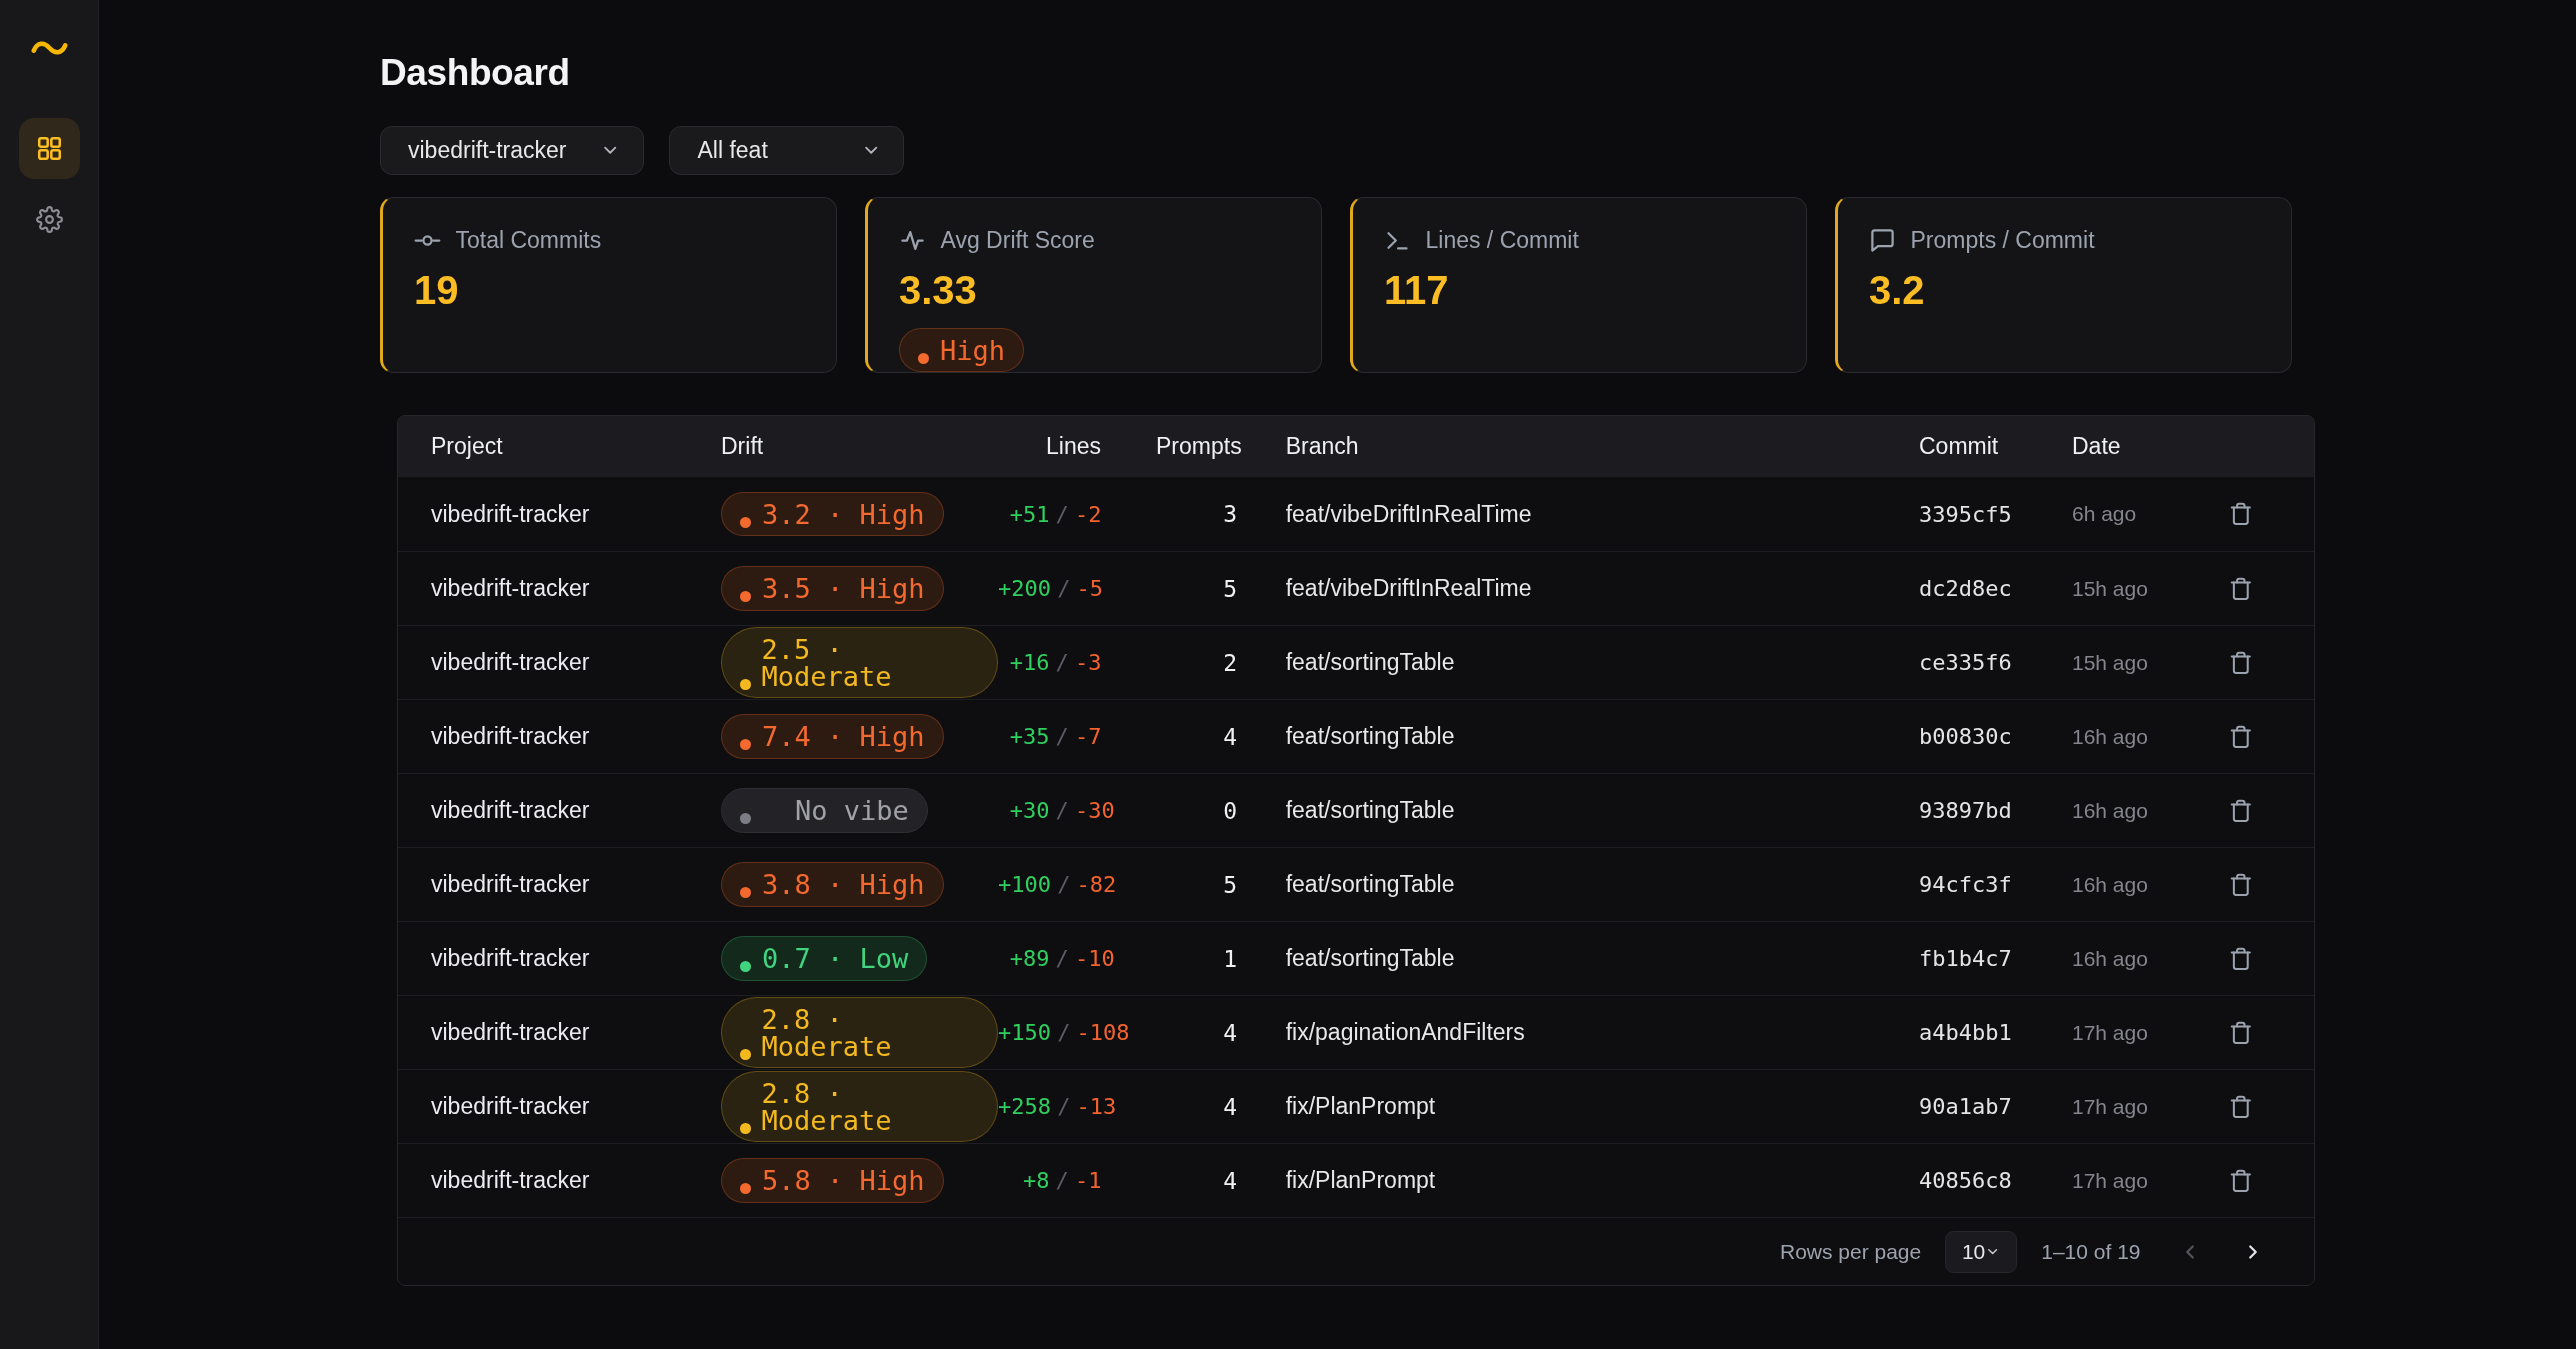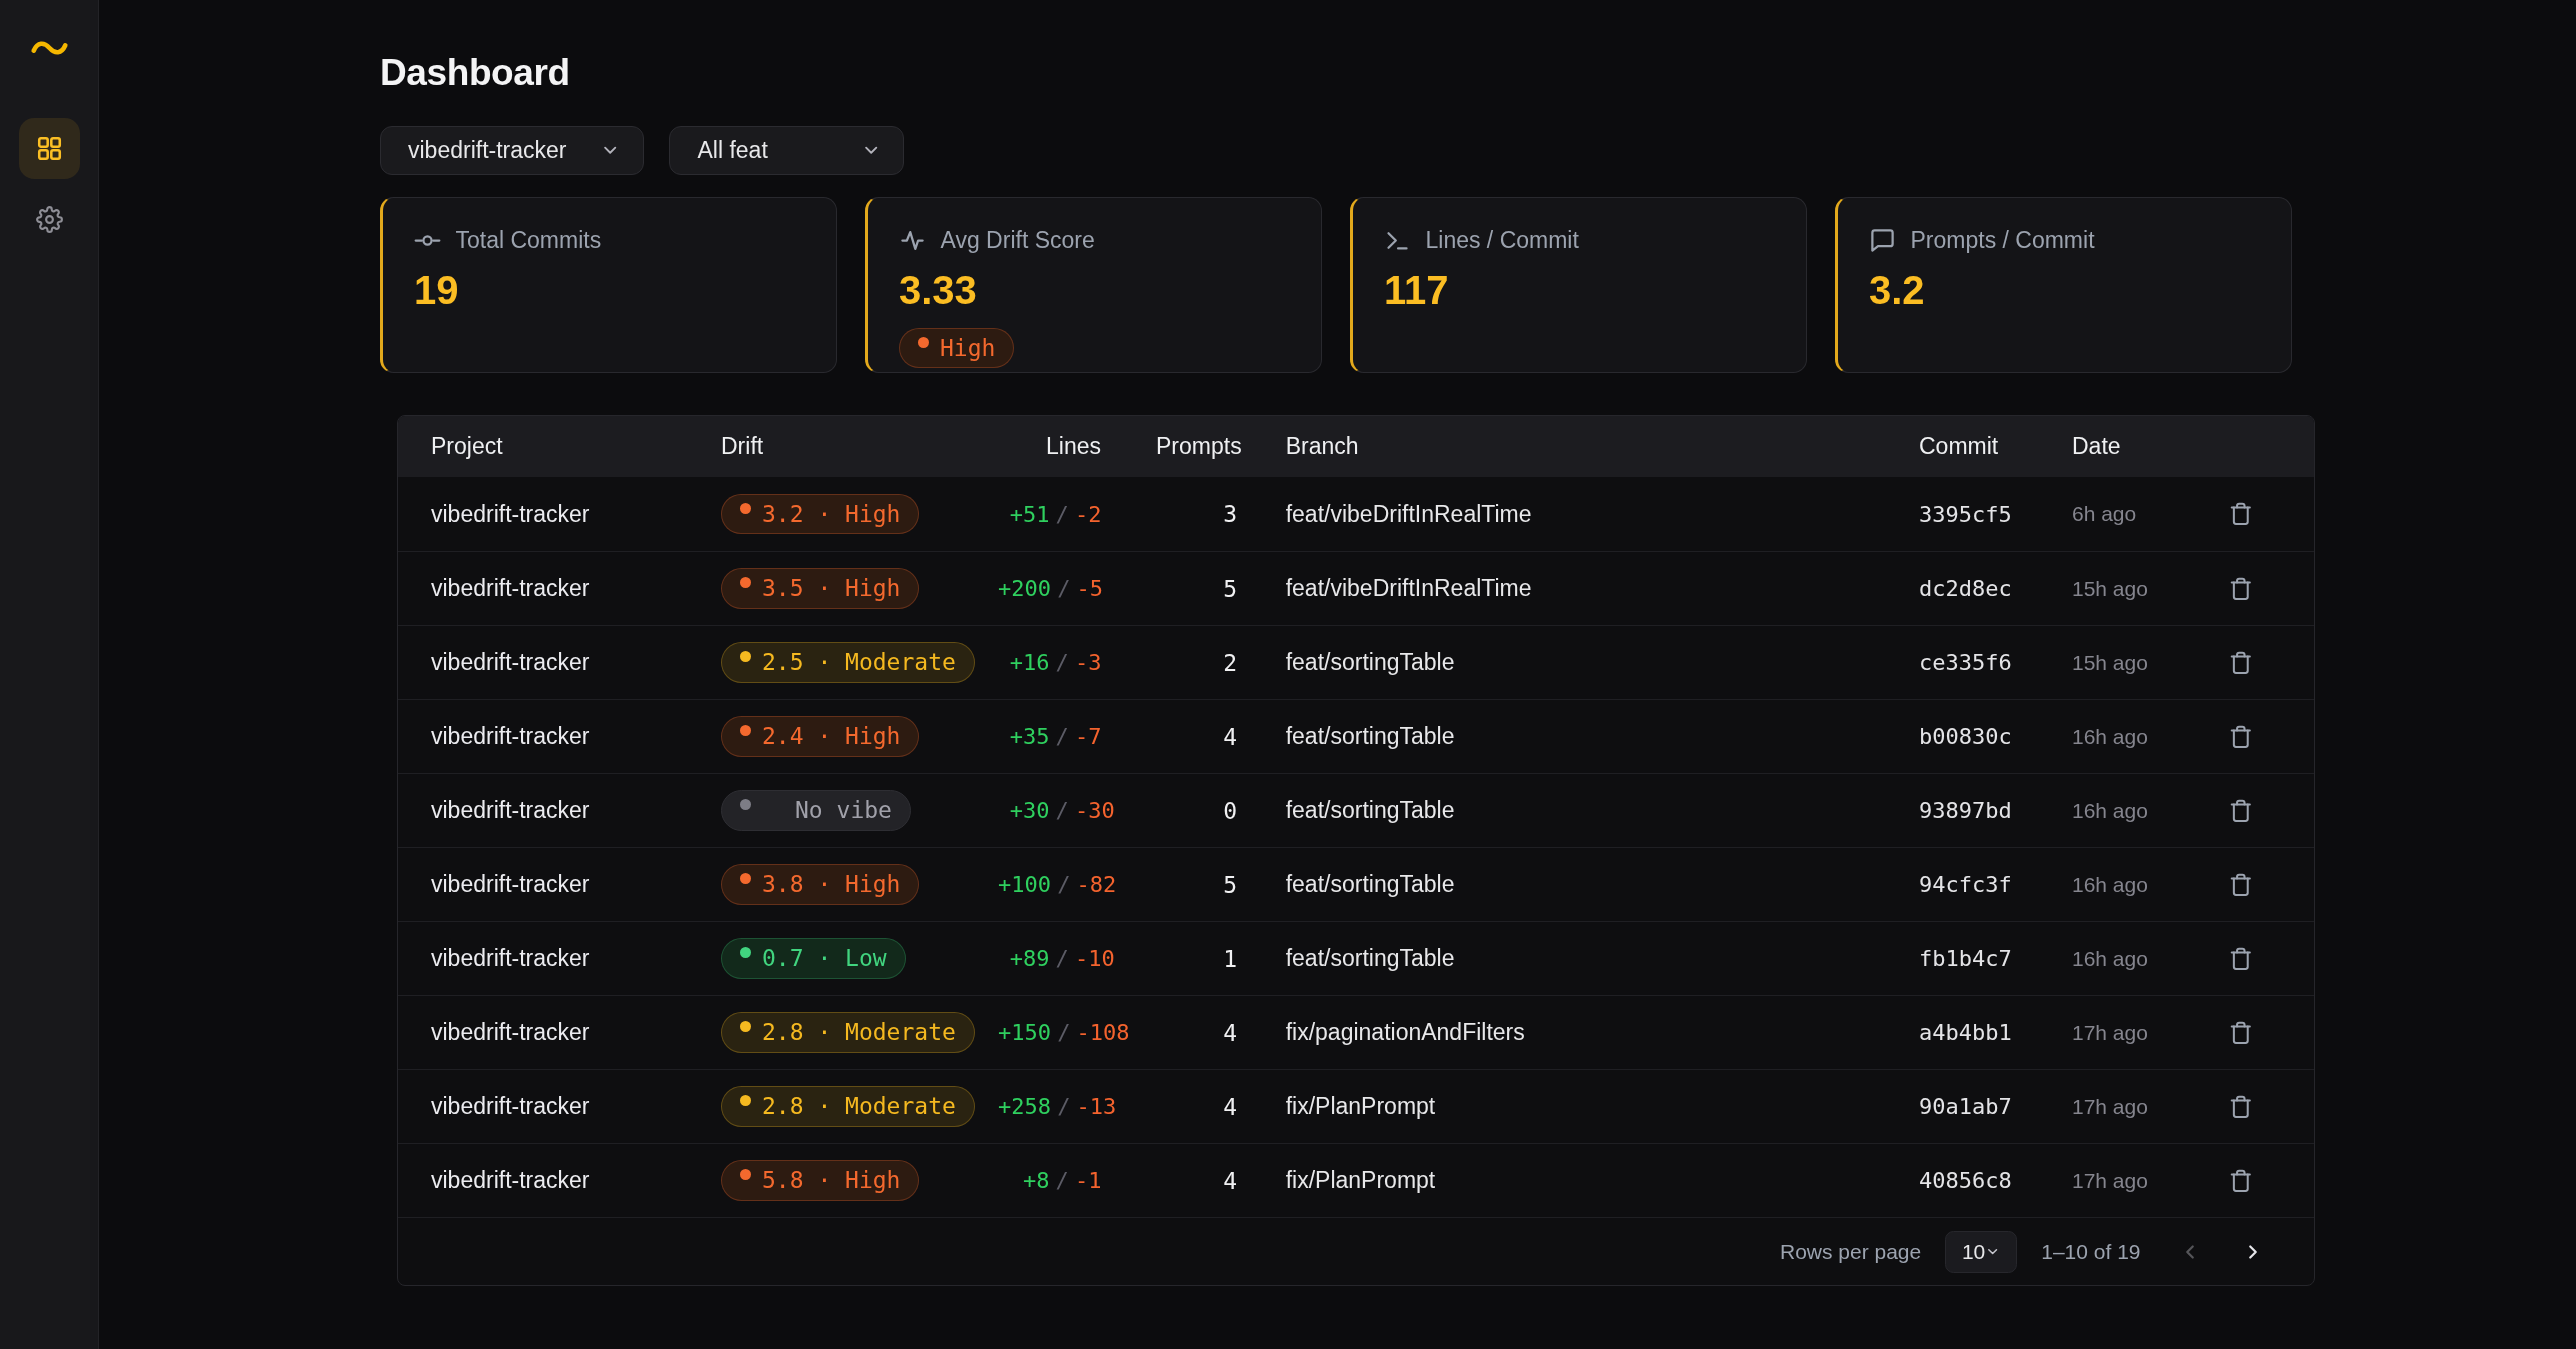--- a/index.html
+++ b/index.html
@@ -27,22 +27,22 @@
   .select .chev { margin-left:34px; display:flex; }
 
   
   .cards { margin-top:22px; display:flex; gap:28px; }
   .card { width:457px; height:176px; background:#141417; border:0.9px solid #29292e;
     border-left:3.4px solid #e3a91c; border-radius:13.6px; padding:29px 31px; }
   .card-head { display:flex; align-items:center; gap:14.5px; color:#9ca3af; font-size:23px; }
   .card-value { margin-top:13.6px; font-size:40px; font-weight:700; color:#fbbd23; }
   .card-badge { margin-top:15.3px; }
 
-  .pill { display:inline-flex; align-items:flex-start; gap:11px; border-radius:851px;
-    padding:7.7px 18px; font-family:"DejaVu Sans Mono", monospace; font-size:23px; line-height:1; }
+  .pill { display:inline-flex; align-items:flex-end; gap:11px; border-radius:851px;
+    padding:7.7px 18px; font-family:"DejaVu Sans Mono", monospace; font-size:27px; line-height:1; }
   .pill .dot { width:11px; height:11px; border-radius:50%; }
   .lvl-high     { background:#2d1b11; color:#f4692e; border:0.9px solid rgba(244,105,46,0.28); }
   .lvl-high .dot { background:#f4692e; }
   .lvl-moderate { background:#2a2311; color:#f5b920; border:0.9px solid rgba(245,185,32,0.28); }
   .lvl-moderate .dot { background:#f5b920; }
   .lvl-low      { background:#12291b; color:#41d47f; border:0.9px solid rgba(65,212,127,0.25); }
   .lvl-low .dot { background:#41d47f; }
   .lvl-none     { background:#232327; color:#a1a1aa; border:0.9px solid #2e2e33;gap:44px; }
   .lvl-none .dot { background:#7d7d86; }
 
@@ -294,21 +294,21 @@
             </svg>
           </span>
         </div>
       </div>
 
       <div class="grid-row trow">
         <div class="cell-project">vibedrift-tracker</div>
         <div>
           <span class="pill lvl-high">
             <span class="dot"></span>
-            <span>2.4 · High</span>
+            <span>7.4 · High</span>
           </span>
         </div>
         <div class="cell-lines">
           <span class="plus">+35</span>
           <span class="slash">/</span>
           <span class="minus">-7</span>
         </div>
         <div class="cell-prompts">4</div>
         <div class="cell-branch">feat/sortingTable</div>
         <div class="cell-commit">b00830c</div>

